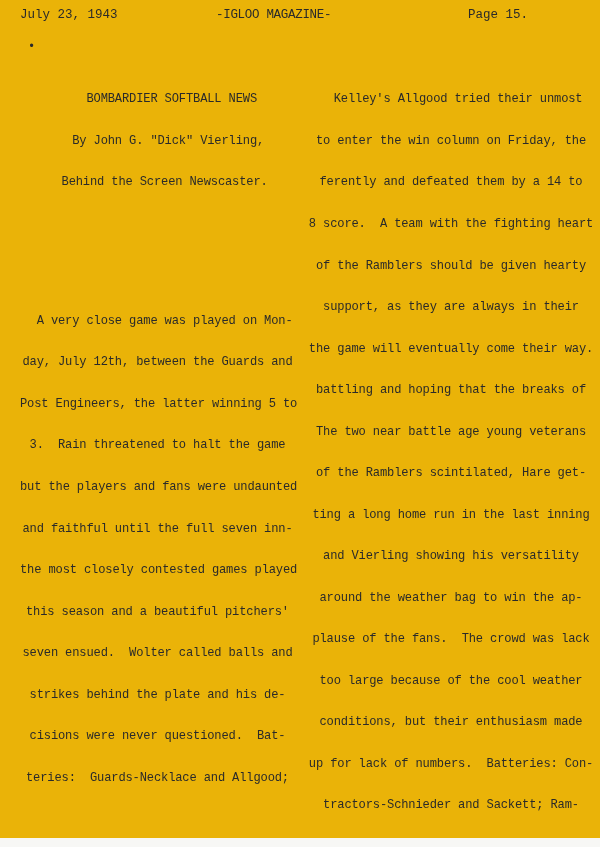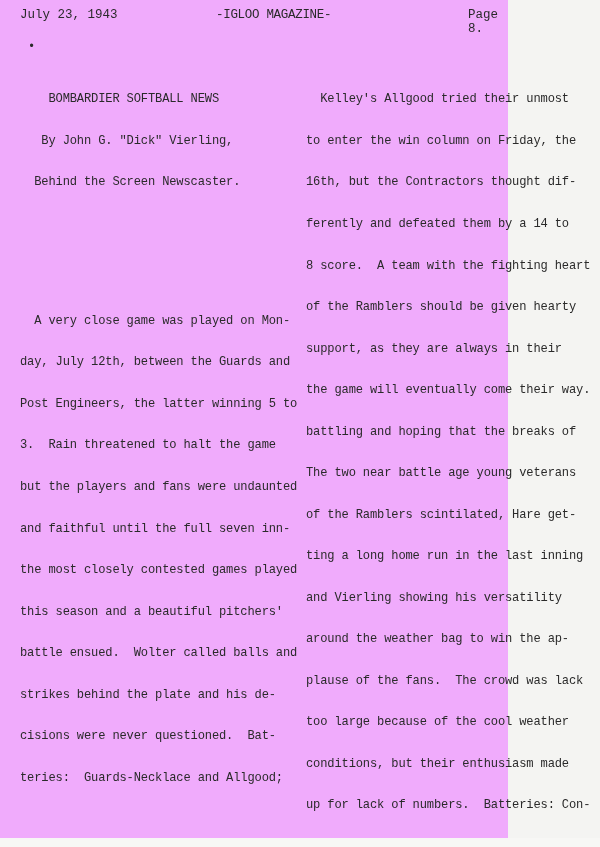--- a/index.html
+++ b/index.html
@@ -4,90 +4,89 @@
 <style>
   html, body { margin: 0; padding: 0; }
   body {
     width: 600px; height: 847px; overflow: hidden;
     background: #f4f4f2;
     position: relative;
     font-family: "Liberation Mono", "DejaVu Sans Mono", monospace;
     color: #2a2a2a;
   }
   .page {
-    position: absolute; left: 0; top: 0; width: 508px; height: 838px;
-    background: #f0abfc;
+    position: absolute; left: 0; top: 0; width: 600px; height: 838px;
+    background: #eab308;
   }
   .bottom-strip {
     position: absolute; left: 0; top: 838px; width: 600px; height: 9px;
     background: #f7f7f5;
   }
   .header {
     position: absolute; top: 8px; left: 20px; right: 20px; height: 16px;
     font-size: 12.5px;
   }
   .header .date { position: absolute; left: 0; top: 0; }
   .header .mag { position: absolute; left: 196px; top: 0; letter-spacing: -0.3px; }
   .header .pg { position: absolute; left: 448px; top: 0; }
 
   .col { position: absolute; font-size: 12.1px; line-height: 13.85px; white-space: pre; letter-spacing: -0.15px; }
   .col-left { left: 20px; top: 38px; width: 275px; }
   .col-right { left: 306px; top: 38px; width: 290px; }
-  .line { display: block; height: 13.85px; }
+  .line { display: block; height: 13.85px; text-align: center; }
   .gap { display: block; height: 13.85px; }
   .title-block .line { }
   .bullet { position: absolute; left: 28px; top: 40px; font-size: 12px; }
 </style>
 </head>
 <body>
 
 <div class="page">
   <div class="header">
     <span class="date">July 23, 1943</span>
     <span class="mag">-IGLOO MAGAZINE-</span>
-    <span class="pg">Page 8.</span>
+    <span class="pg">Page 15.</span>
   </div>
 
   <span class="bullet">•</span>
 
   <div class="col col-left">
     <div class="title-block">
       <span class="line">    BOMBARDIER SOFTBALL NEWS</span>
       <span class="line">   By John G. "Dick" Vierling,</span>
       <span class="line">  Behind the Screen Newscaster.</span>
     </div>
     <span class="gap"></span>
     <div>
       <span class="line">  A very close game was played on Mon-</span>
       <span class="line">day, July 12th, between the Guards and</span>
       <span class="line">Post Engineers, the latter winning 5 to</span>
       <span class="line">3.  Rain threatened to halt the game</span>
       <span class="line">but the players and fans were undaunted</span>
       <span class="line">and faithful until the full seven inn-</span>
       <span class="line">the most closely contested games played</span>
       <span class="line">this season and a beautiful pitchers'</span>
-      <span class="line">battle ensued.  Wolter called balls and</span>
+      <span class="line">seven ensued.  Wolter called balls and</span>
       <span class="line">strikes behind the plate and his de-</span>
       <span class="line">cisions were never questioned.  Bat-</span>
       <span class="line">teries:  Guards-Necklace and Allgood;</span>
       
     </div>
     
     
     
     
     
     
   </div>
 
   <div class="col col-right">
     <div>
       <span class="line">  Kelley's Allgood tried their unmost</span>
       <span class="line">to enter the win column on Friday, the</span>
-      <span class="line">16th, but the Contractors thought dif-</span>
       <span class="line">ferently and defeated them by a 14 to</span>
       <span class="line">8 score.  A team with the fighting heart</span>
       <span class="line">of the Ramblers should be given hearty</span>
       <span class="line">support, as they are always in their</span>
       <span class="line">the game will eventually come their way.</span>
       <span class="line">battling and hoping that the breaks of</span>
       <span class="line">The two near battle age young veterans</span>
       <span class="line">of the Ramblers scintilated, Hare get-</span>
       <span class="line">ting a long home run in the last inning</span>
       <span class="line">and Vierling showing his versatility</span>

